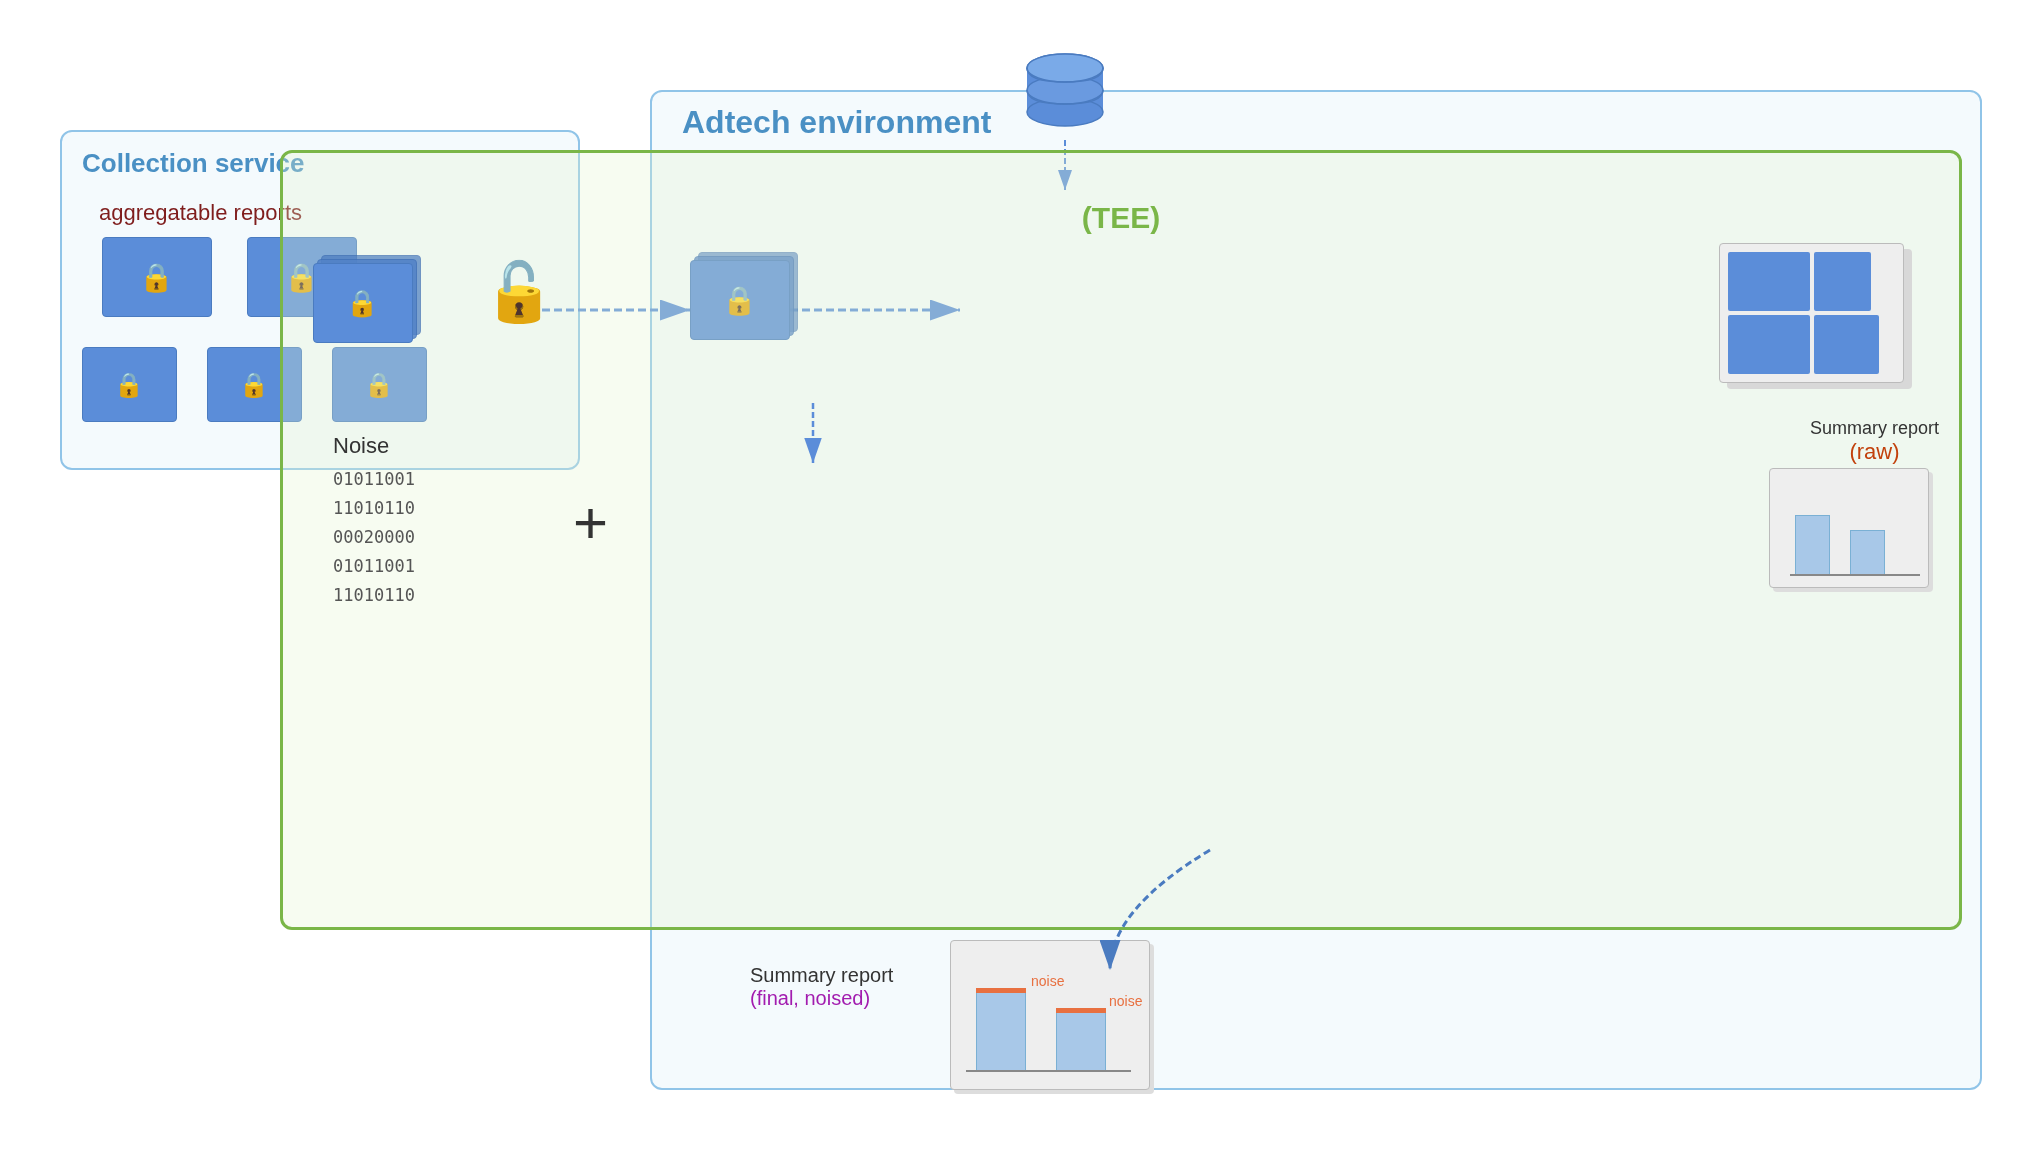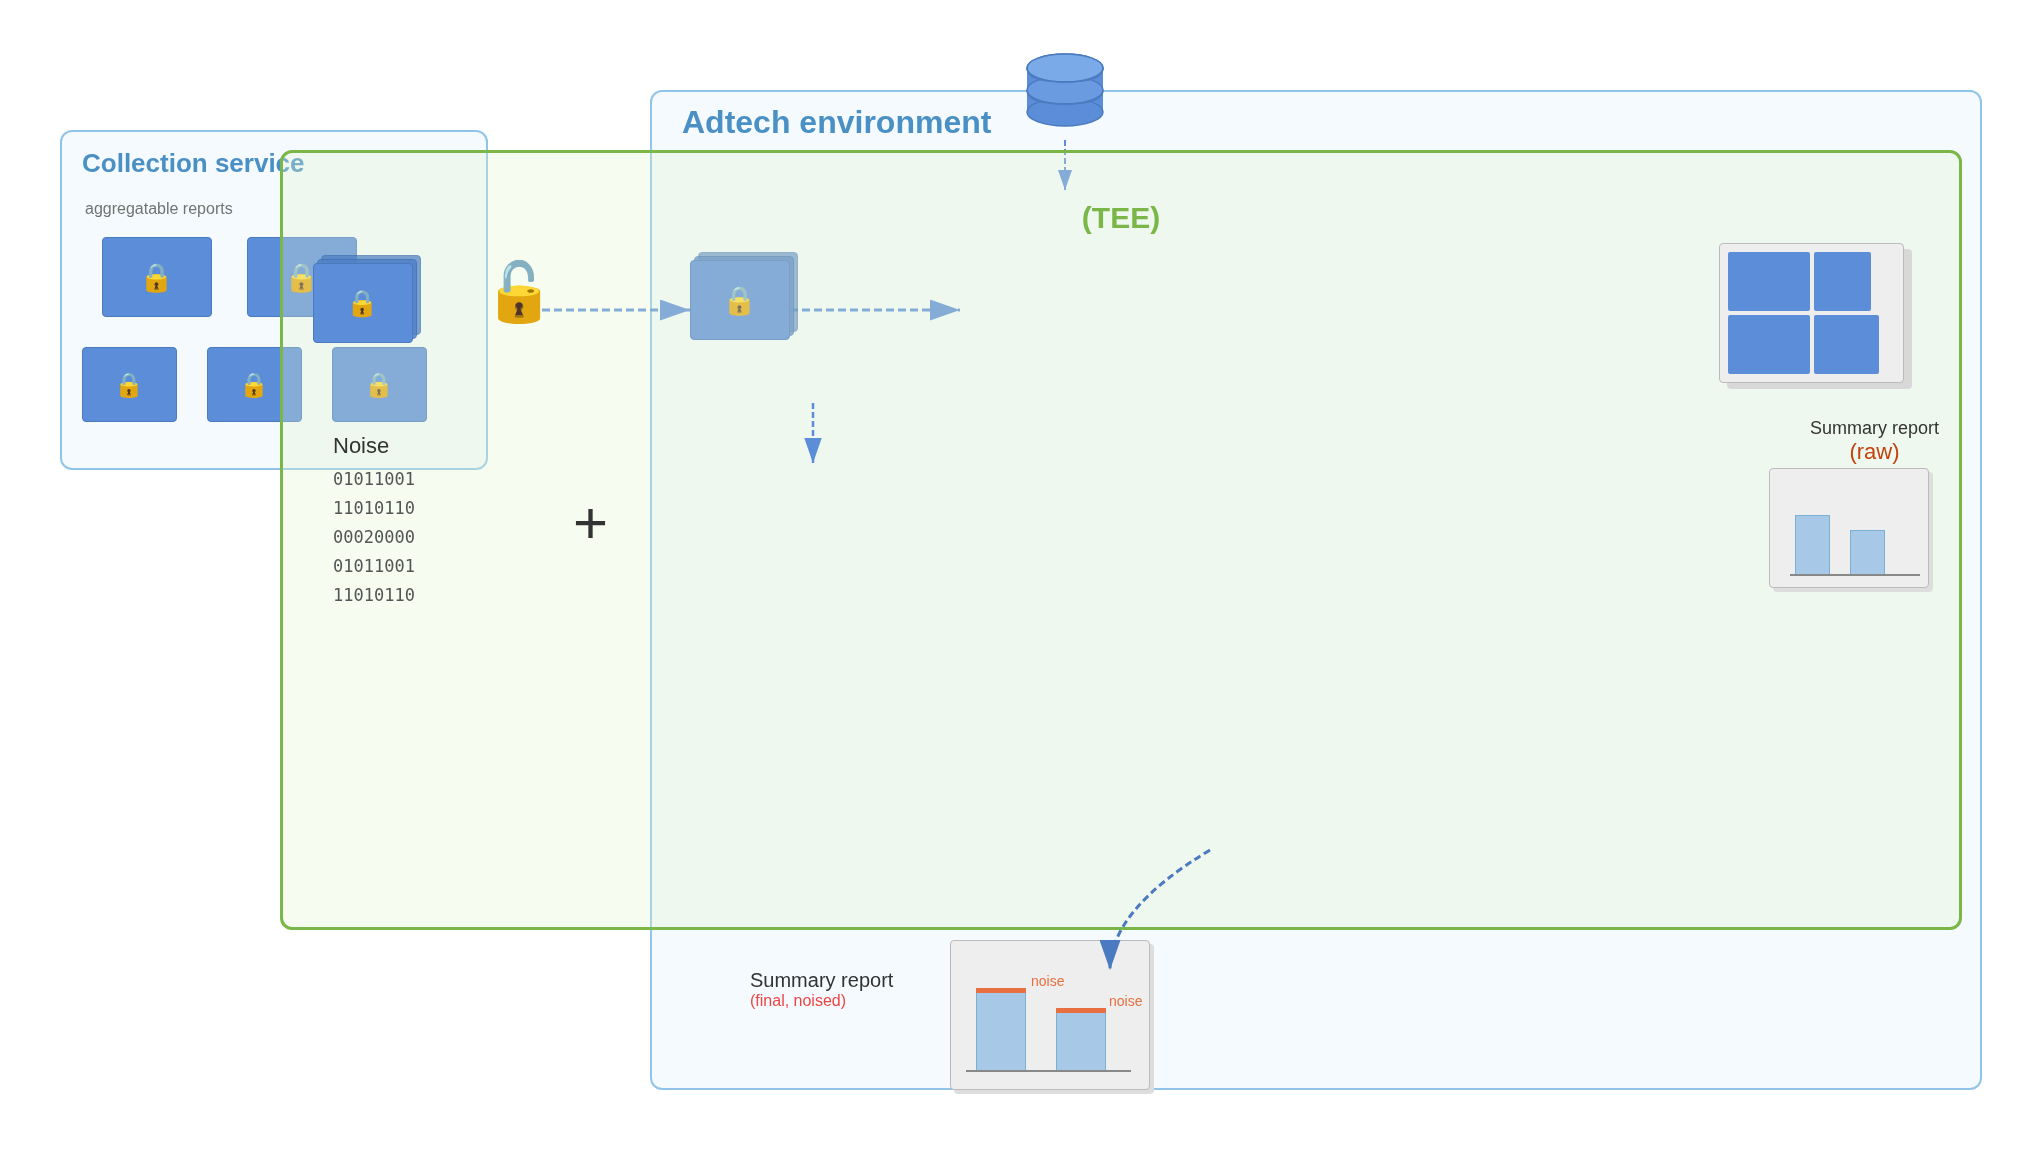--- a/index.html
+++ b/index.html
@@ -40,42 +40,42 @@
       font-size: 32px;
       font-weight: bold;
       color: #4a90c4;
     }
 
     
     .collection-service {
       position: absolute;
       top: 100px;
       left: 30px;
-      width: 428px;
+      width: 520px;
       height: 340px;
       border: 2px solid #90c4e8;
       border-radius: 12px;
       background: rgba(220, 237, 250, 0.3);
     }
 
     .collection-label {
       position: absolute;
       top: 16px;
       left: 20px;
       font-size: 26px;
       font-weight: bold;
       color: #4a90c4;
     }
 
     .aggregatable-reports-label {
       position: absolute;
       top: 68px;
-      left: 23px;
-      font-size: 16px;
-      color: #737373;
+      left: 37px;
+      font-size: 22px;
+      color: #7f1d1d;
     }
 
     
     .aggregation-tee {
       position: absolute;
       top: 120px;
       left: 250px;
       right: 40px;
       bottom: 200px;
       border: 3px solid #7ab648;
@@ -241,21 +241,21 @@
       <marker id="ah5" markerWidth="10" markerHeight="7" refX="10" refY="3.5" orient="auto">
         <polygon points="0 0, 10 3.5, 0 7" fill="#4a7bc0"></polygon>
       </marker>
     </defs>
 
     <path d="M 1180 820 Q 1080 880 1080 940" stroke="#4a7bc0" stroke-width="3" stroke-dasharray="7,4" fill="none" marker-end="url(#ah5)"></path>
   </svg>
 
   <div style="position:absolute; bottom:120px; left:720px; text-align:left;">
     <span style="font-size:20px; color:#333;">Summary report</span><br>
-    <span style="font-size:16px; color:#ef4444;">(final, noised)</span>
+    <span style="font-size:20px; color:#a21caf;">(final, noised)</span>
   </div>
 
   <div style="position:absolute; bottom:40px; left:920px; width:200px; height:150px; background:#eeeeee; border-radius:4px; border:1px solid #bbb; box-shadow:4px 4px 0 #ddd;">
 
     <div style="position:absolute; bottom:18px; left:25px; width:50px; height:80px; background:#a8c8e8; border:1px solid #7ab0d4;"></div>
 
     <div style="position:absolute; bottom:96px; left:25px; width:50px; height:5px; background:#e87040;"></div>
     <span style="position:absolute; bottom:100px; left:80px; font-size:14px; color:#e87040;">noise</span>
 
     <div style="position:absolute; bottom:18px; left:105px; width:50px; height:60px; background:#a8c8e8; border:1px solid #7ab0d4;"></div>

